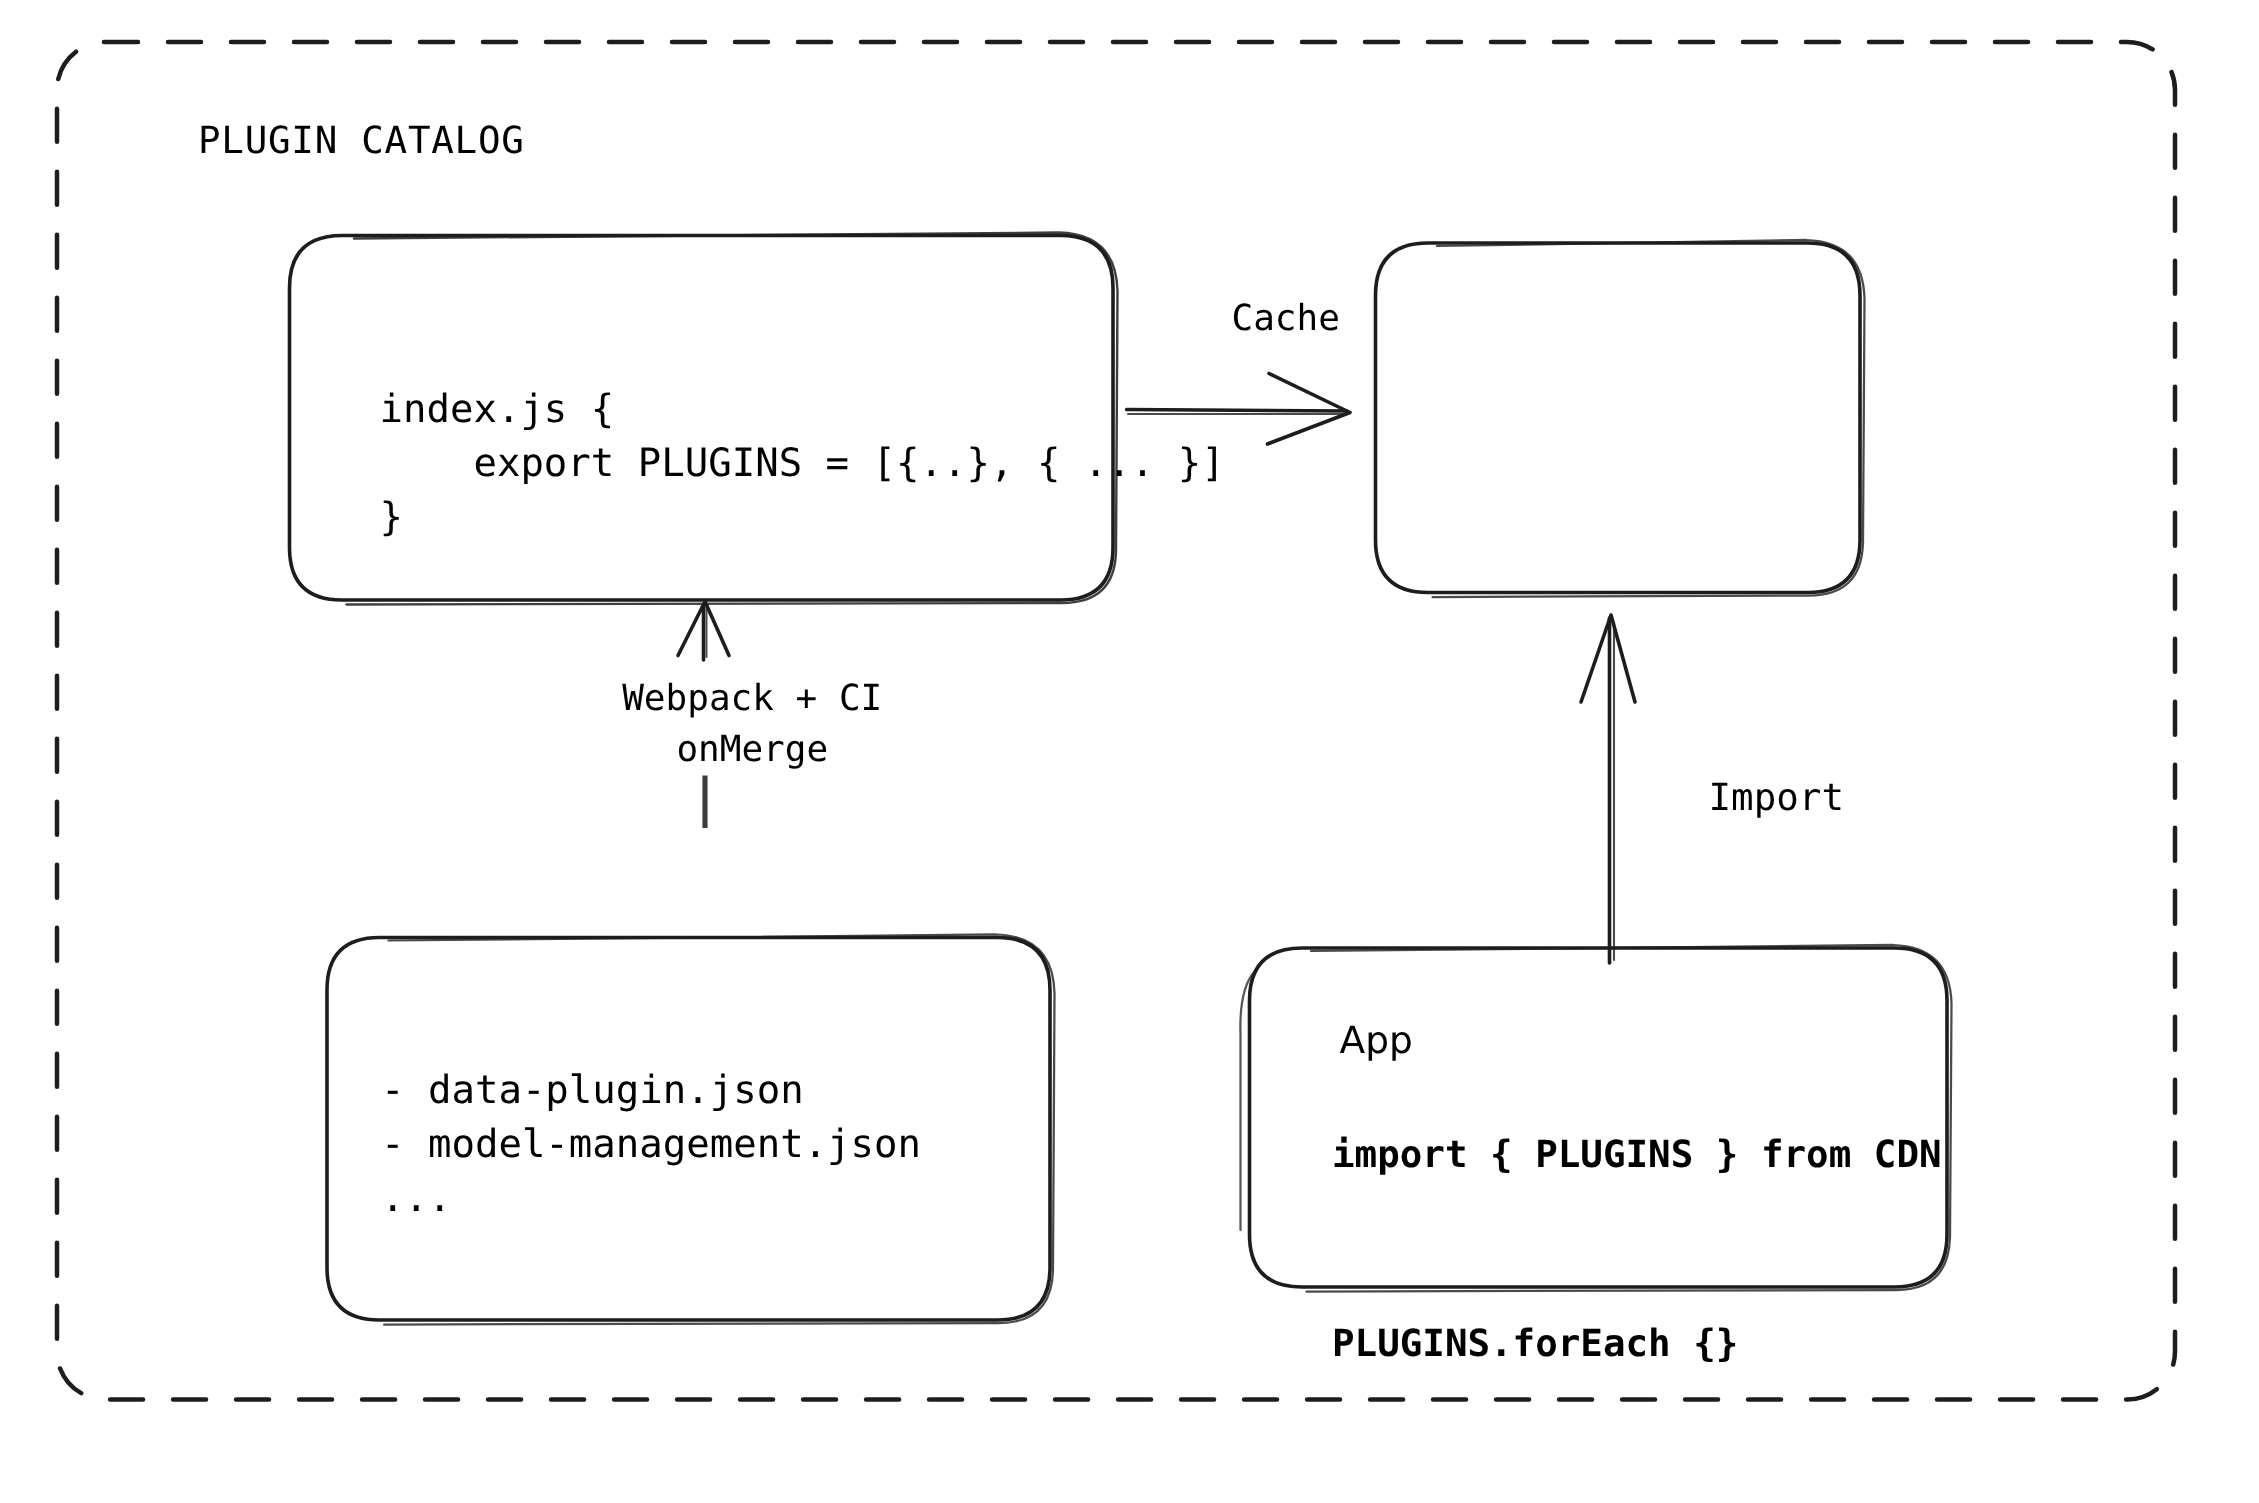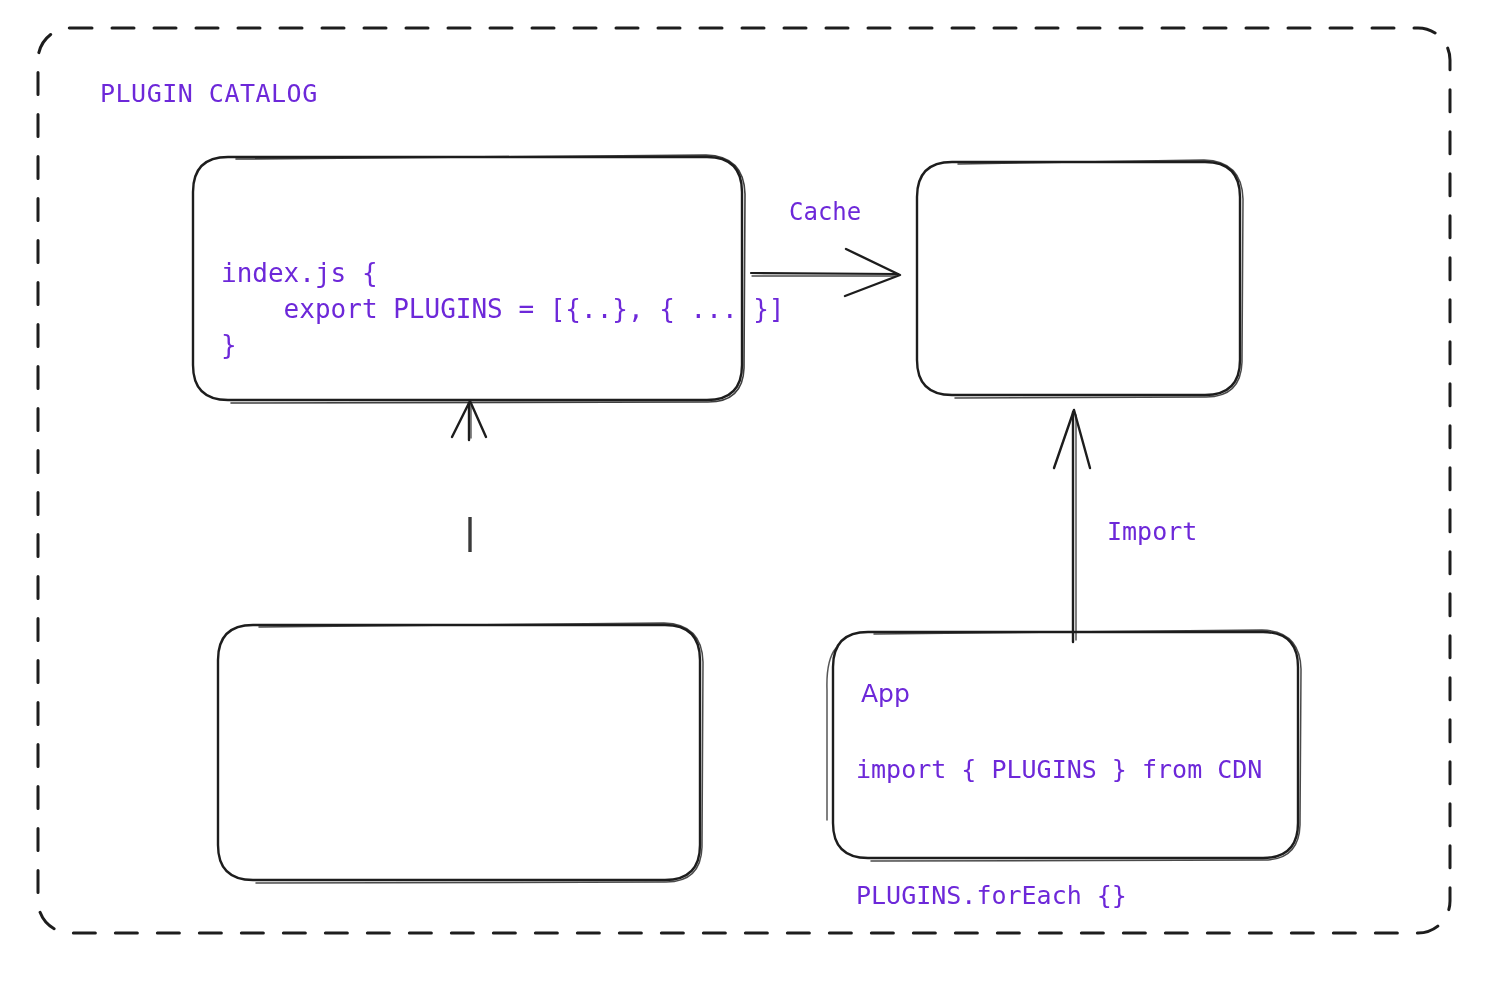--- a/index.html
+++ b/index.html
@@ -18,24 +18,25 @@
   svg.layer {
     position: absolute;
     left: 0;
     top: 0;
     width: 1506px;
     height: 1002px;
     pointer-events: none;
   }
   .lbl {
     position: absolute;
-    color: #6d28d9;
+    color: #000000;
     white-space: pre;
     font-family: "DejaVu Sans Mono", "Liberation Mono", monospace;
     line-height: 1.0;
+    margin-left: 32px;
   }
   .sans {
     font-family: "DejaVu Sans", "Liberation Sans", sans-serif;
   }
   #catalog-title {
     left: 100px;
     top: 81px;
     font-size: 25px;
     letter-spacing: 0.5px;
   }
@@ -88,20 +89,21 @@
   #app-title {
     left: 861px;
     top: 681px;
     font-size: 25px;
   }
   #app-code {
     left: 856px;
     top: 738px;
     font-size: 25px;
     line-height: 63px;
+    font-weight: bold;
   }
 </style>
 </head>
 <body>
 
 <div id="canvas">
 
   <svg class="layer" viewBox="0 0 1506 1002">
 
     <rect x="38" y="28" width="1412" height="905" rx="32" ry="32" fill="none" stroke="#1d1d1d" stroke-width="3" stroke-dasharray="22 20" stroke-linecap="round"></rect>
@@ -151,22 +153,27 @@
   <div class="lbl" id="catalog-title">PLUGIN CATALOG</div>
 
 
   <div class="lbl" id="npm-code">index.js {
     export PLUGINS = [{..}, { ... }]
 }</div>
 
   <div class="lbl" id="cache-label sans" style="left:789px; top:200px; font-size:24px;">Cache</div>
 
 
+  <div class="lbl" id="webpack-label">Webpack + CI
+onMerge</div>
 
 
+  <div class="lbl" id="repo-files">- data-plugin.json
+- model-management.json
+...</div>
 
   <div class="lbl" id="import-label">Import</div>
 
   <div class="lbl sans" id="app-title">App</div>
 
   <div class="lbl" id="app-code">import { PLUGINS } from CDN
 
 PLUGINS.forEach {}</div>
 
 </div>

